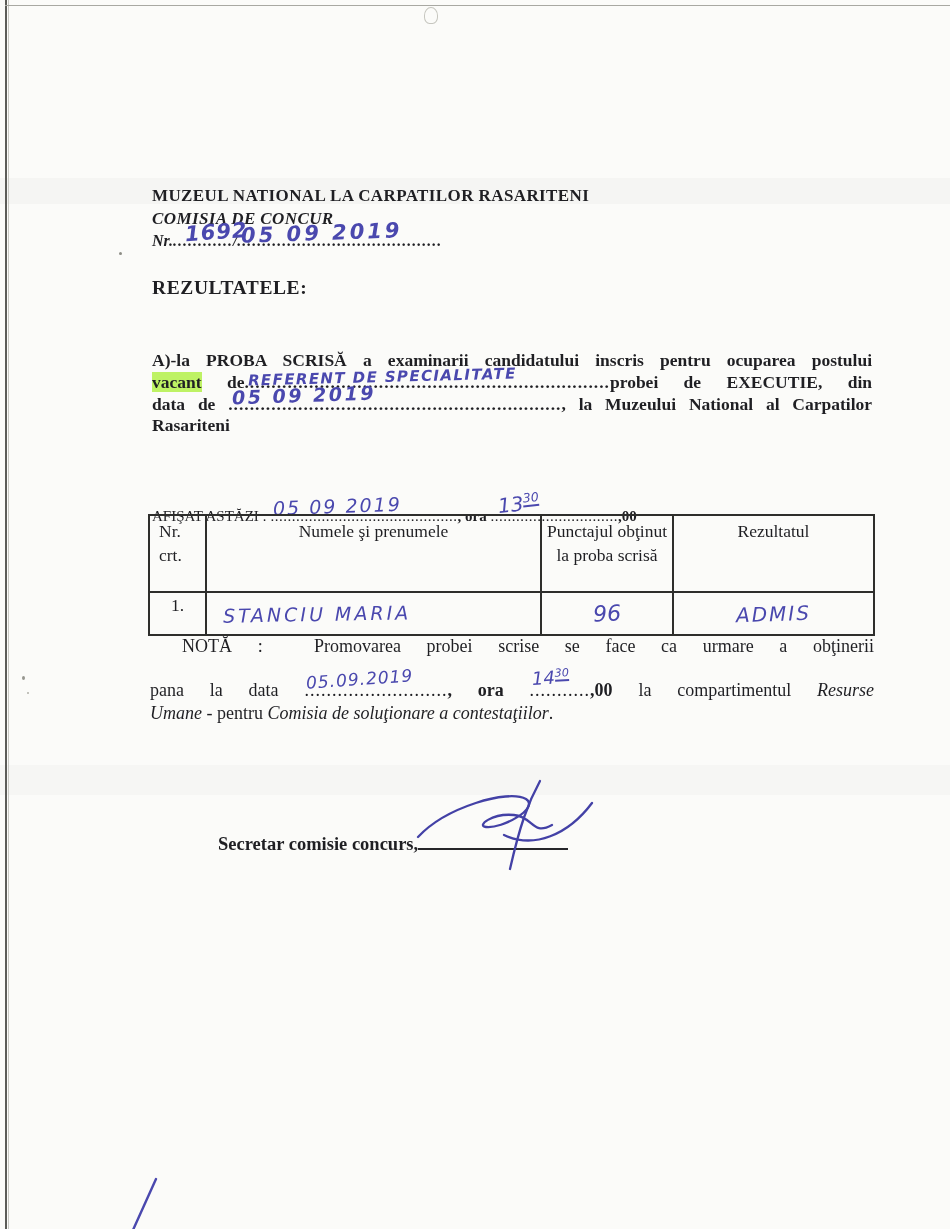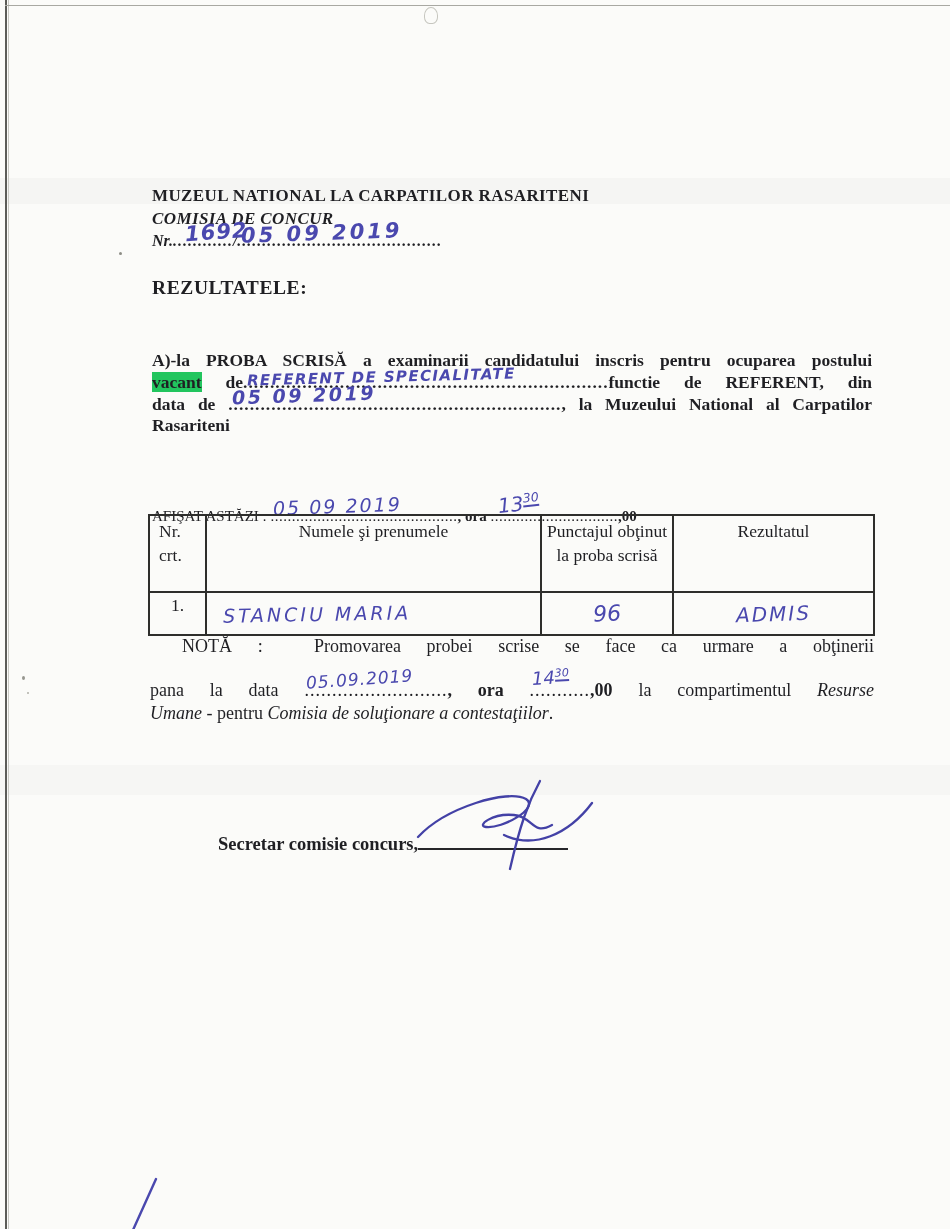--- a/index.html
+++ b/index.html
@@ -34,21 +34,21 @@
   .hw-af-date{left:2px;top:-13px;font-size:19px;letter-spacing:2px;transform:rotate(-2deg);}
   .hw-af-hour{left:8px;top:-16px;font-size:20px;transform:rotate(-6deg);}
   .hw-c-date{left:2px;top:-11px;font-size:17px;letter-spacing:1px;transform:rotate(-4deg);}
   .hw-c-hour{left:2px;top:-12px;font-size:18px;transform:rotate(-3deg);}
   .hw sup{font-size:0.62em;border-bottom:2px solid currentColor;line-height:1;}
 
   .doc-title{position:absolute;left:152px;top:277px;font-size:19.5px;font-weight:bold;letter-spacing:0.6px;}
 
   .intro{position:absolute;left:152px;top:350px;width:720px;font-size:17.5px;font-weight:bold;line-height:21.8px;}
   .jline{text-align:justify;text-align-last:justify;}
-  .hl{background:#22c55e;}
+  .hl{background:#bef264;}
 
   .afisat{position:absolute;left:152px;top:508px;font-size:15px;}
   .afisat .b{font-weight:bold;}
   .af-dots{letter-spacing:0.5px;}
 
   .rtable{position:absolute;left:148px;top:514px;border-collapse:collapse;table-layout:fixed;}
   .rtable th,.rtable td{border:2px solid #2e2e2c;font-weight:normal;}
   .rtable th{font-size:17.5px;vertical-align:top;padding-top:3px;line-height:24px;}
   .th-nr{white-space:pre-line;text-align:left;padding-left:9px;}
   .th-c{text-align:center;}
@@ -95,21 +95,21 @@
   <div class="hdr">
     <div class="org">MUZEUL NATIONAL LA CARPATILOR RASARITENI</div>
     <div class="committee">COMISIA DE CONCUR</div>
     <div class="nrline"><span>Nr.</span><span class="dotwrap"><span class="dots">............</span><span class="hw hw-abs hw-nr1">1692</span></span><span>/</span><span class="dotwrap"><span class="dots">.........................................</span><span class="hw hw-abs hw-nr2">05 09 2019</span></span></div>
   </div>
 
   <div class="doc-title">REZULTATELE:</div>
 
   <div class="intro">
     <div class="jline">A)-la PROBA SCRISĂ a examinarii candidatului inscris pentru ocuparea postului</div>
-    <div class="jline"><span class="hl">vacant</span> <span>de</span><span class="dotwrap"><span class="dots">....................................................................</span><span class="hw hw-abs hw-post">REFERENT DE SPECIALITATE</span></span><span>functie de REFERENT, din</span></div>
+    <div class="jline"><span class="hl">vacant</span> <span>de</span><span class="dotwrap"><span class="dots">....................................................................</span><span class="hw hw-abs hw-post">REFERENT DE SPECIALITATE</span></span><span>probei de EXECUTIE, din</span></div>
     <div class="jline"><span>data de</span> <span class="dotwrap"><span class="dots">..............................................................</span><span class="hw hw-abs hw-date3">05 09 2019</span></span><span>, la Muzeului National al Carpatilor</span></div>
     <div>Rasariteni</div>
   </div>
 
   <div class="afisat"><span>AFIŞAT ASTĂZI :</span> <span class="dotwrap"><span class="dots af-dots">............................................</span><span class="hw hw-abs hw-af-date">05 09 2019</span></span><span class="b">, ora</span> <span class="dotwrap"><span class="dots af-dots">..............................</span><span class="hw hw-abs hw-af-hour"><span>13</span><sup>30</sup></span></span><span class="b">,00</span></div>
 
   <table class="rtable">
     <colgroup>
       <col style="width:57px">
         <col style="width:335px">

